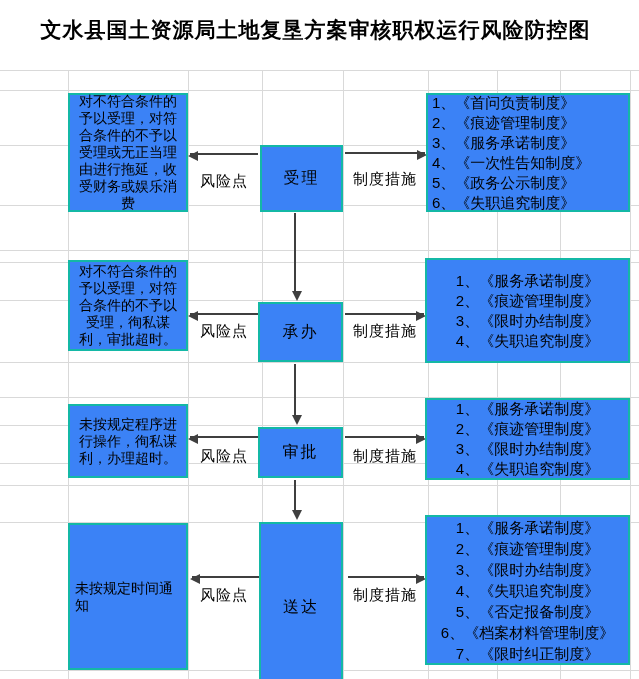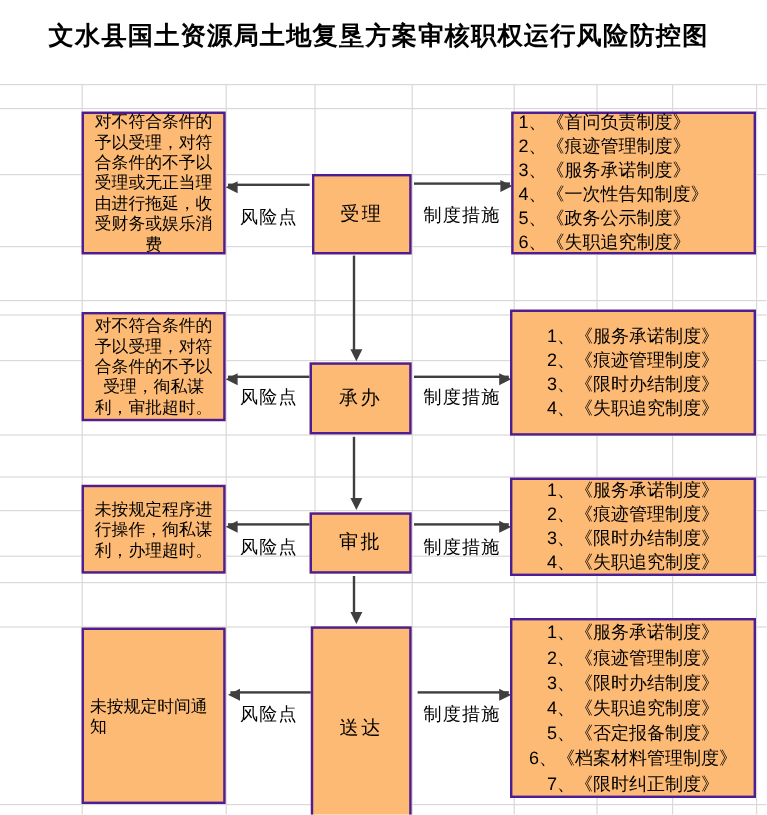--- a/index.html
+++ b/index.html
@@ -11,21 +11,21 @@
   .grid{position:absolute;inset:0;z-index:0;}
   .gv{position:absolute;top:70px;bottom:0;width:1px;background:#d9d9d9;}
   .gh{position:absolute;left:0;right:0;height:1px;background:#d9d9d9;}
   
   .title{
     position:absolute;left:0;top:16px;width:591px;text-align:center;z-index:1;
     font-size:21px;font-weight:700;letter-spacing:1px;margin-left:20px;
   }
   
   .box{
-    position:absolute;z-index:3;background:#fdba74;border:2px solid #4c1d95;
+    position:absolute;z-index:3;background:#3b82f6;border:2px solid #14b8a6;
     display:flex;align-items:center;justify-content:center;box-sizing:border-box;
   }
   .risk{font-size:14px;line-height:17px;text-align:center;padding:2px 3px;}
   .risk.left-align{text-align:left;justify-content:flex-start;padding-left:5px;}
   .stage{font-size:16px;letter-spacing:2px;}
   .measures{flex-direction:column;font-size:15px;line-height:20px;padding:16px 4px;}
   .measures.align-left{align-items:flex-start;}
   .measures.tight{line-height:21px;}
   .measures div{white-space:nowrap;}
   

